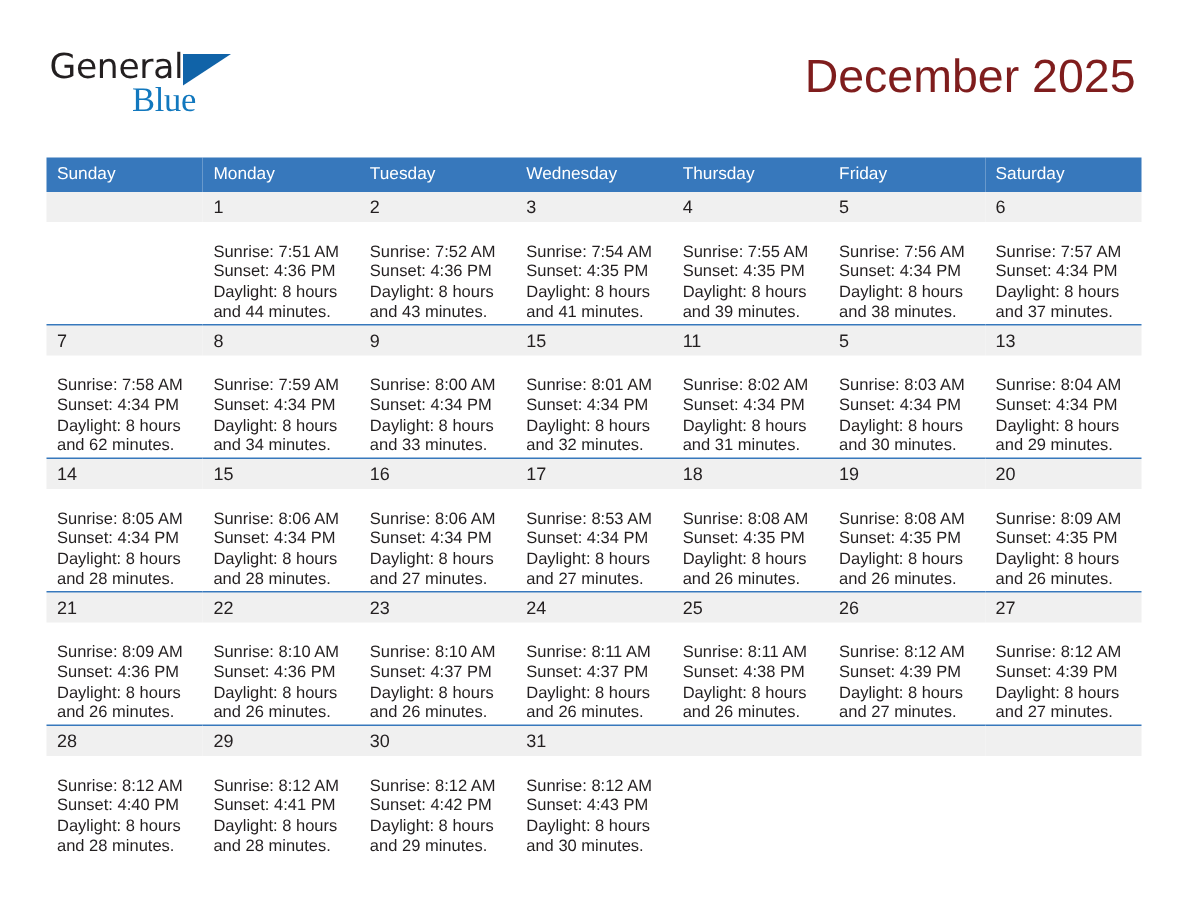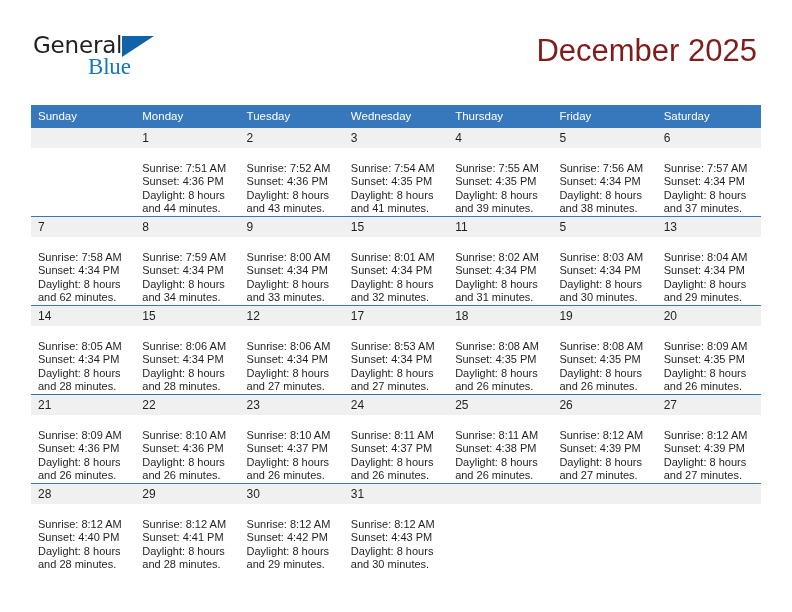--- a/index.html
+++ b/index.html
@@ -313,21 +313,21 @@
             <td class="daycell">
               <div class="daynum">15</div>
               <div class="events">
                 <div>Sunrise: 8:06 AM</div>
                 <div>Sunset: 4:34 PM</div>
                 <div>Daylight: 8 hours</div>
                 <div>and 28 minutes.</div>
               </div>
             </td>
             <td class="daycell">
-              <div class="daynum">12</div>
+              <div class="daynum">16</div>
               <div class="events">
                 <div>Sunrise: 8:06 AM</div>
                 <div>Sunset: 4:34 PM</div>
                 <div>Daylight: 8 hours</div>
                 <div>and 27 minutes.</div>
               </div>
             </td>
             <td class="daycell">
               <div class="daynum">17</div>
               <div class="events">

